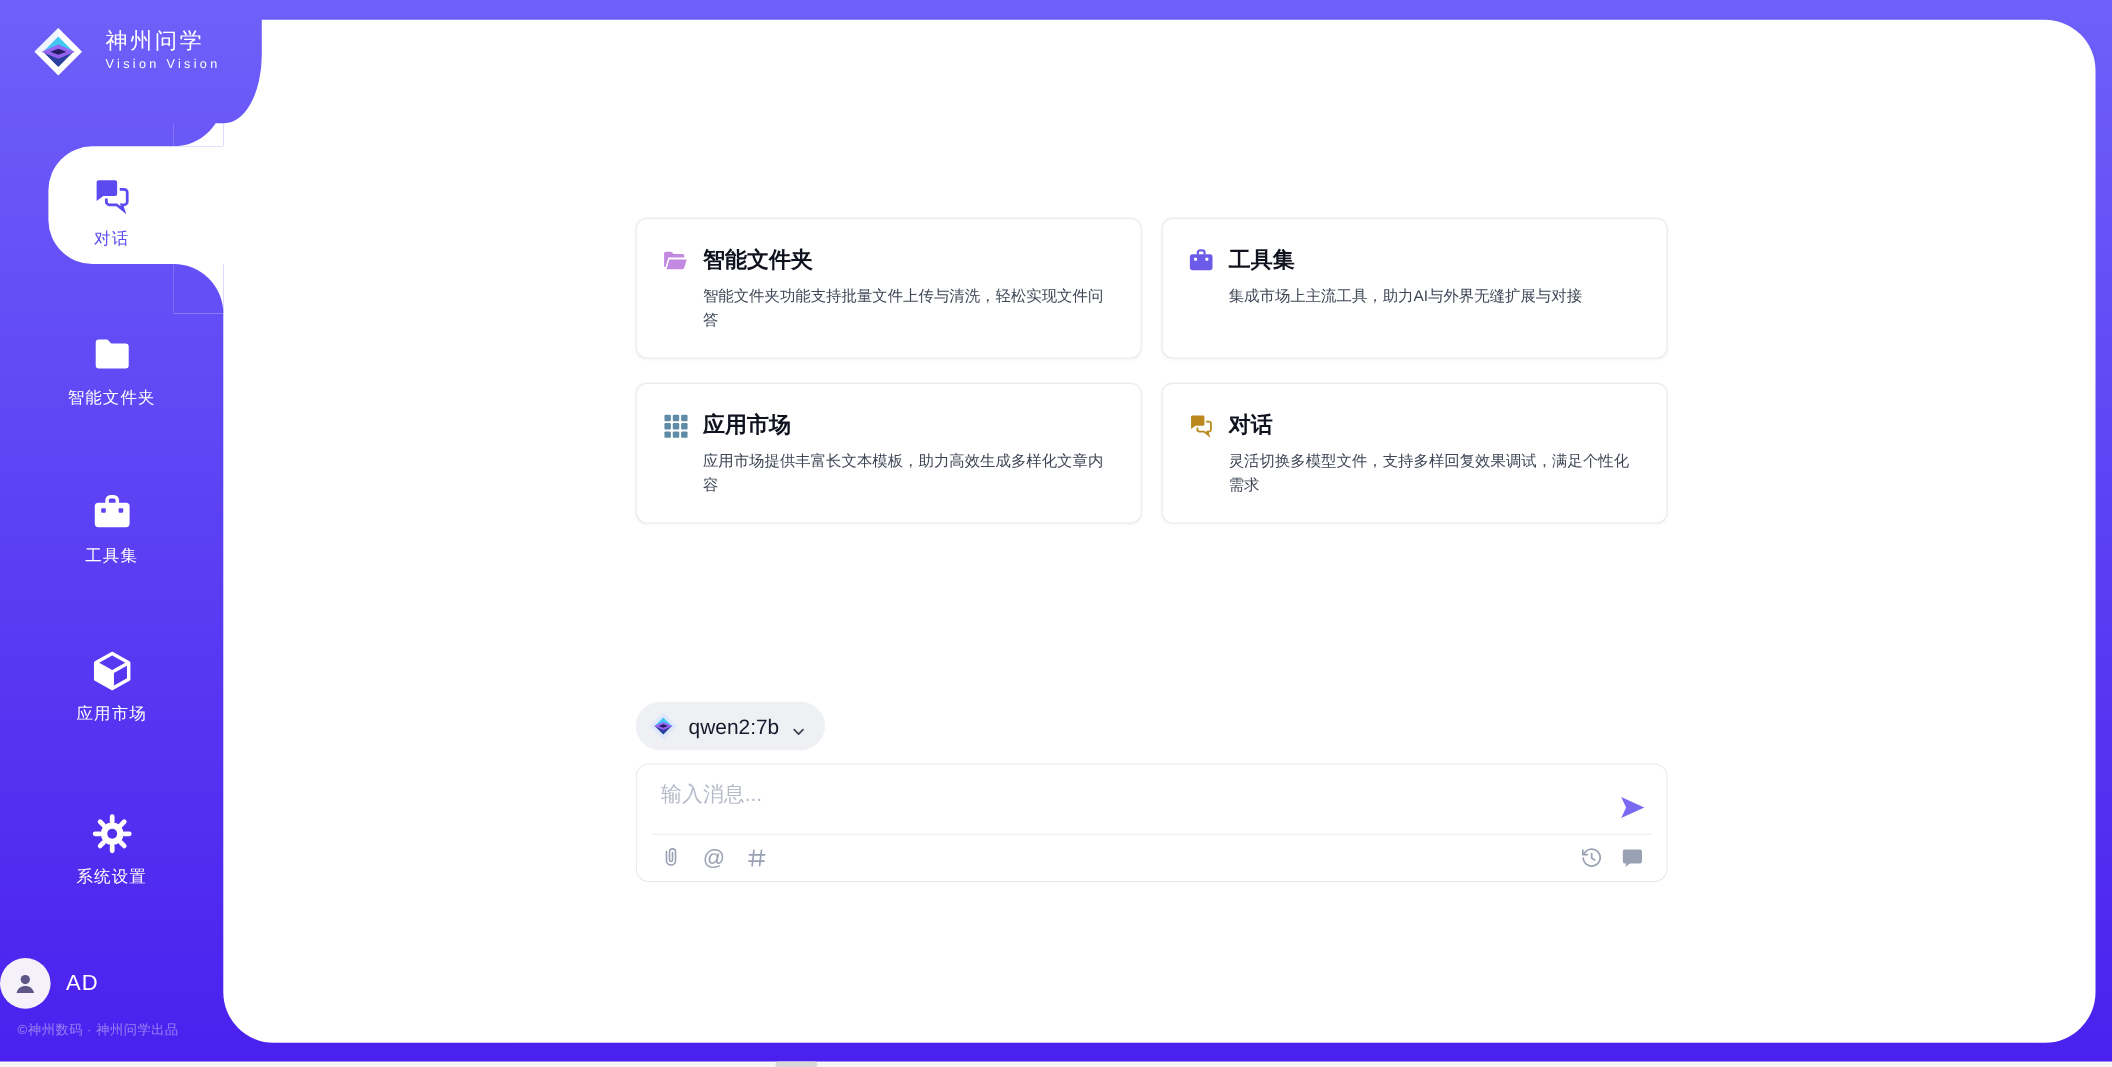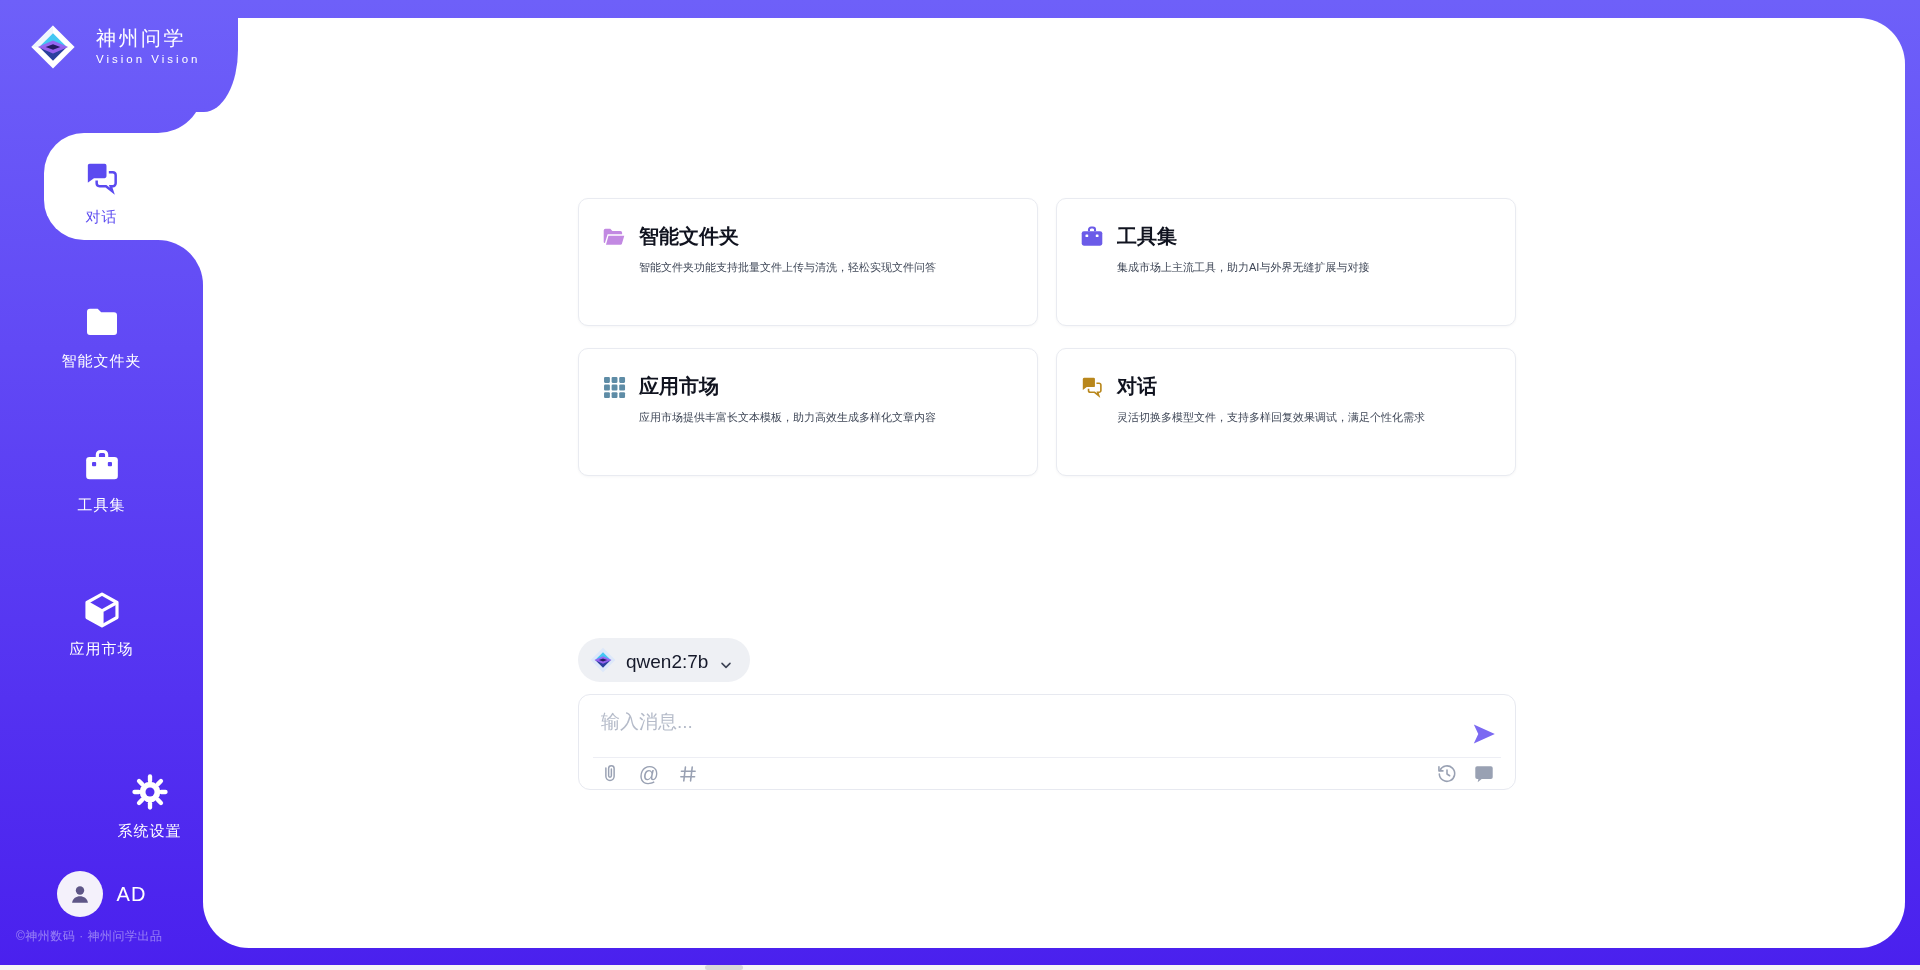--- a/index.html
+++ b/index.html
@@ -34,21 +34,21 @@
   
   .nav-item{position:absolute;left:0;width:203px;height:100px;z-index:3;
     display:flex;flex-direction:column;align-items:center;justify-content:center;
     gap:10px;color:#fff;cursor:pointer;}
   .nav-item.active{color:#5B4AF0;}
   .nav-icon{width:40px;height:40px;display:block;}
   .nav-icon svg{width:100%;height:100%;display:block;}
   .nav-label{font-size:15px;letter-spacing:1px;}
 
   .user-row{position:absolute;left:0;top:868px;width:203px;height:52px;z-index:3;
-    display:flex;align-items:center;justify-content:center;gap:14px;cursor:pointer;}
+    display:flex;align-items:center;gap:14px;cursor:pointer;}
   .avatar{width:46px;height:46px;border-radius:50%;background:#f4f1fb;
     display:flex;align-items:center;justify-content:center;}
   .avatar svg{width:28px;height:28px;}
   .user-initials{color:#fff;font-size:20px;letter-spacing:1px;}
   .copyright{position:absolute;left:16px;top:928px;width:220px;z-index:3;
     color:rgba(255,255,255,0.42);font-size:12px;letter-spacing:0.5px;white-space:nowrap;}
 
   
   .content{position:relative;margin-left:375px;width:938px;padding-top:145px;}
   .greeting{display:flex;align-items:center;gap:15px;}
@@ -56,29 +56,29 @@
   .greeting-text{font-size:27px;font-weight:700;color:#101422;letter-spacing:0.5px;}
 
   .cards{margin-top:35px;display:grid;grid-template-columns:460px 460px;gap:22px 18px;}
   .card{box-sizing:border-box;height:128px;background:#fff;border:1px solid #E9EBF1;
     border-radius:10px;padding:24px 22px 0 22px;cursor:pointer;
     box-shadow:0 1px 3px rgba(20,30,60,0.04);}
   .card-head{display:flex;align-items:center;gap:12px;}
   .card-icon{width:26px;height:26px;flex:0 0 auto;}
   .card-icon svg{width:100%;height:100%;display:block;}
   .card-title{font-size:20px;font-weight:700;color:#10131F;}
-  .card-desc{margin-top:9px;margin-left:38px;font-size:11px;color:#3E4656;line-height:1.5;}
+  .card-desc{margin-top:9px;margin-left:38px;font-size:14px;color:#3E4656;line-height:1.5;}
 
   .model-pill{margin-top:162px;display:inline-flex;align-items:flex-end;gap:10px;
     background:#EEF0F4;border-radius:22px;padding:9px 16px 9px 12px;cursor:pointer;}
   .pill-logo{width:26px;height:26px;}
   .pill-text{font-size:19px;color:#15192A;}
   .pill-chevron{width:16px;height:16px;}
 
-  .composer{position:relative;margin-top:12px;box-sizing:border-box;width:938px;height:96px;
+  .composer{position:relative;margin-top:12px;box-sizing:border-box;width:938px;height:108px;
     background:#fff;border:1px solid #E7E9F0;border-radius:12px;
     display:flex;flex-direction:column;}
   .composer-input-wrap{flex:1;position:relative;margin:0 14px;border-bottom:1px solid #EDEEF4;}
   .composer-input{width:100%;height:100%;box-sizing:border-box;border:none;outline:none;
     resize:none;background:transparent;padding:14px 60px 0 8px;
     font-family:"Liberation Sans","DejaVu Sans",sans-serif;
     font-size:19px;color:#2a2f3e;}
   .composer-input::placeholder{color:#B5BBC9;}
   .send-btn{position:absolute;right:4px;top:26px;width:26px;height:26px;cursor:pointer;
     background:none;border:none;padding:0;}
@@ -287,21 +287,21 @@
   <span class="nav-icon">
     <svg viewBox="0 0 24 24" fill="none" stroke="currentColor" stroke-width="1.9" stroke-linejoin="round">
       <path d="M12 2.5 21 7.5v9L12 21.5 3 16.5v-9z"></path>
       <path d="M3 7.5l9 5 9-5M12 12.5v9"></path>
       <path d="M3 7.5l9 5v9l-9-5z" fill="currentColor" stroke="none"></path>
     </svg>
   </span>
   <span class="nav-label">应用市场</span>
 </div>
 
-<div class="nav-item" style="top:756px;padding-left:48px;">
+<div class="nav-item" style="top:722px;">
   <span class="nav-icon">
     <svg viewBox="0 0 24 24">
       <g fill="currentColor">
         <circle cx="12" cy="12" r="6.2"></circle>
         <rect x="10.7" y="1.4" width="2.6" height="5.2" rx="1.3"></rect>
         <rect x="10.7" y="1.4" width="2.6" height="5.2" rx="1.3" transform="rotate(45 12 12)"></rect>
         <rect x="10.7" y="1.4" width="2.6" height="5.2" rx="1.3" transform="rotate(90 12 12)"></rect>
         <rect x="10.7" y="1.4" width="2.6" height="5.2" rx="1.3" transform="rotate(135 12 12)"></rect>
         <rect x="10.7" y="1.4" width="2.6" height="5.2" rx="1.3" transform="rotate(180 12 12)"></rect>
         <rect x="10.7" y="1.4" width="2.6" height="5.2" rx="1.3" transform="rotate(225 12 12)"></rect>

